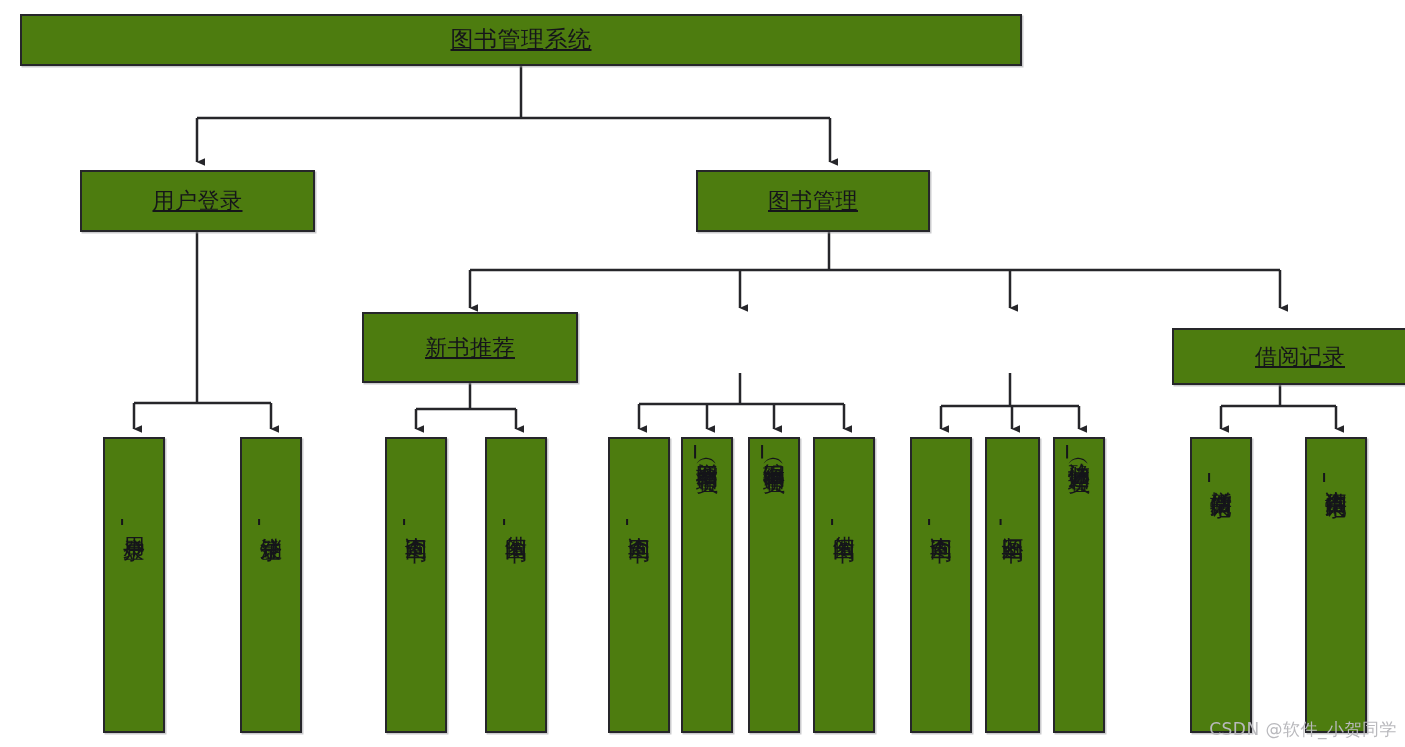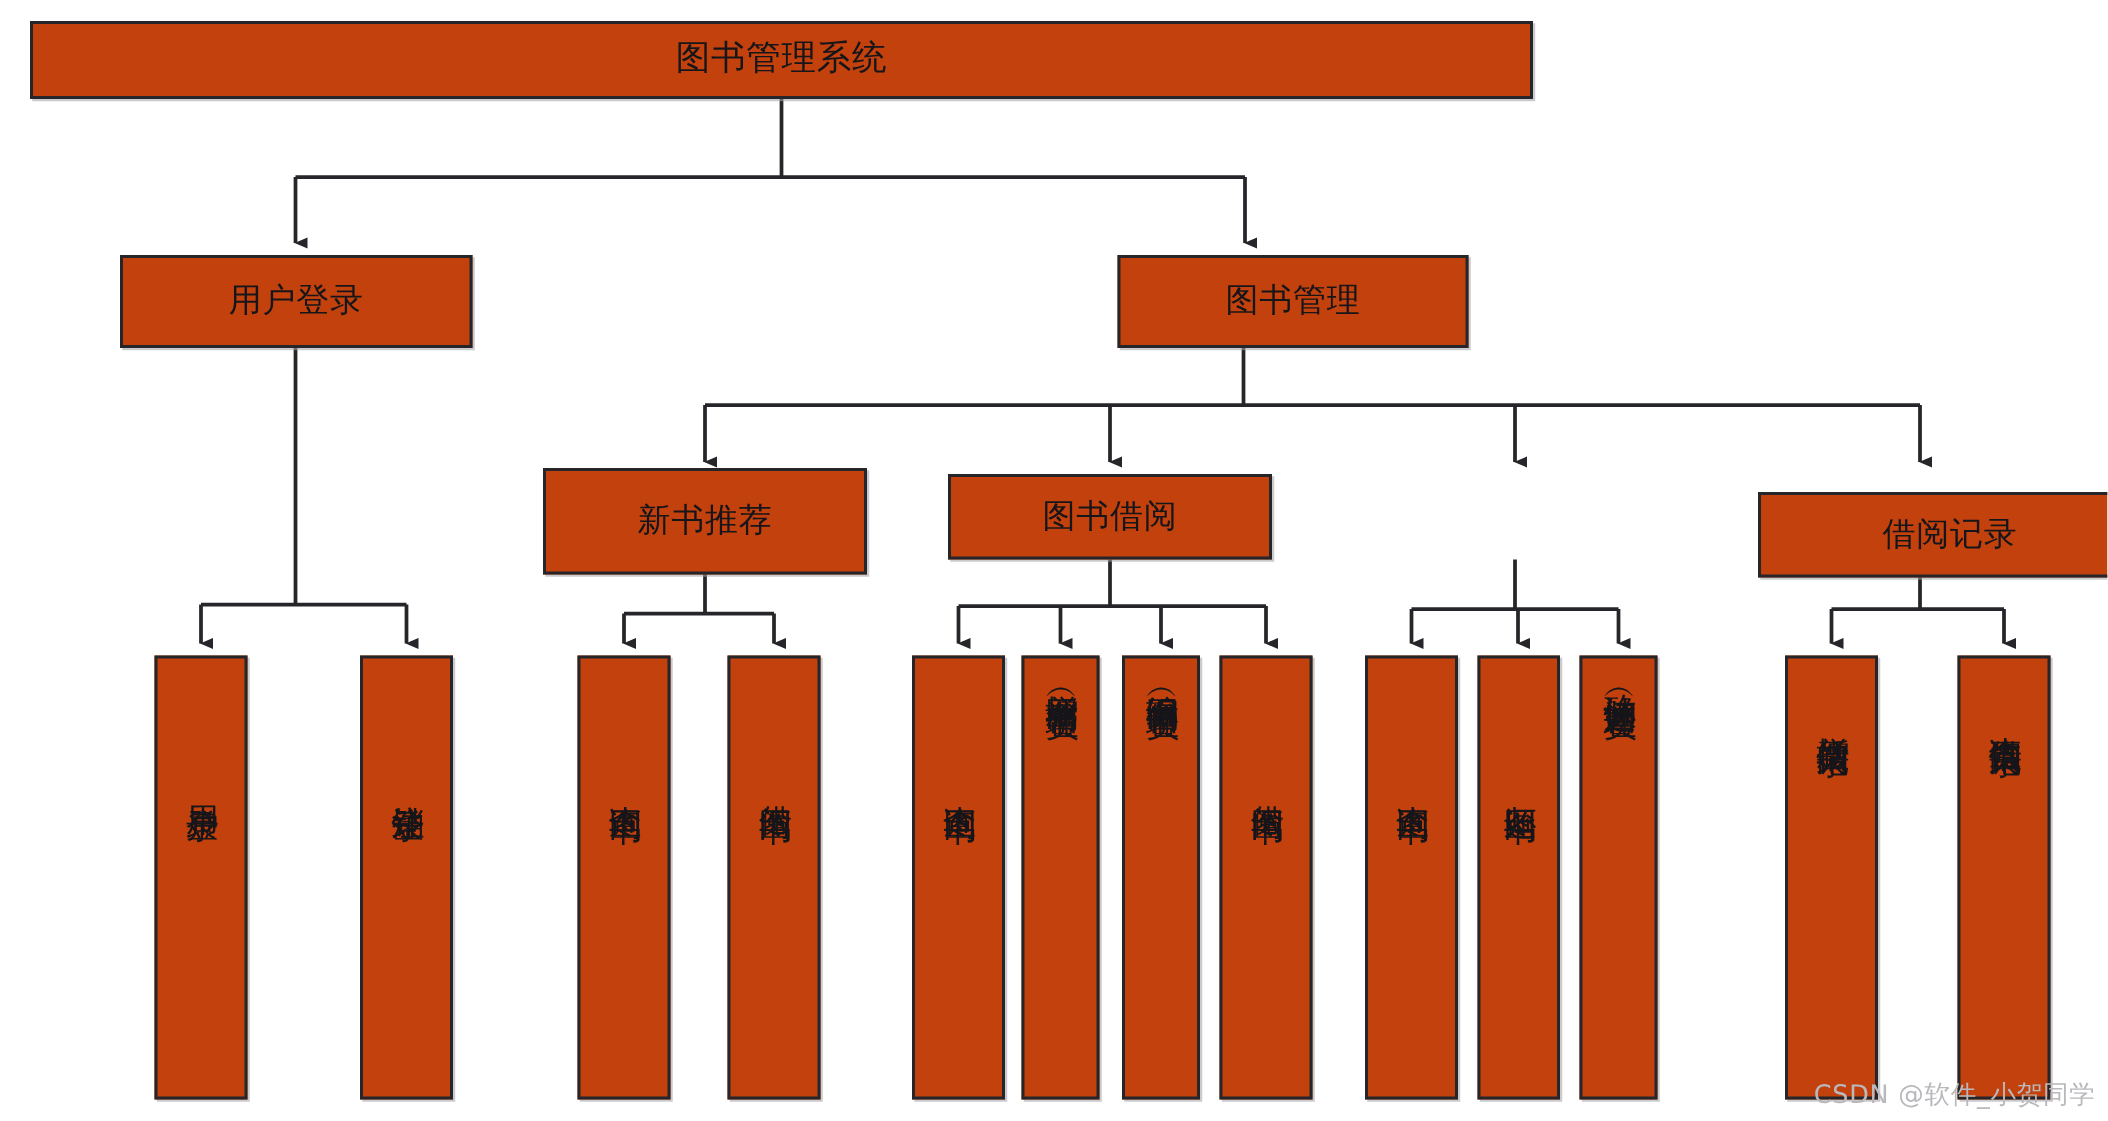--- a/index.html
+++ b/index.html
@@ -21,27 +21,28 @@
     position: absolute;
     left: 0;
     top: 0;
     width: 1405px;
     height: 747px;
     pointer-events: none;
   }
   .node {
     position: absolute;
     box-sizing: border-box;
-    background: #c2410c;
+    background: #4d7c0f;
     border: 2.5px solid #26262a;
     display: flex;
     align-items: center;
     justify-content: center;
     color: #15151a;
     box-shadow: 1.5px 1.5px 0 rgba(160,160,165,0.55);
+    text-decoration: underline;
   }
   .node .label {
     display: block;
     text-align: center;
     line-height: 1.18;
     letter-spacing: 0.5px;
   }
   .node-root .label { font-size: 23px; }
   .node-l2 .label { font-size: 22px; }
   .node-l3 .label { font-size: 22px; }
@@ -124,29 +125,26 @@
     </g>
   </svg>
 
   <div class="node node-root" style="left:20px; top:14px; width:1002px; height:52px;">
     <span class="label">图书管理系统</span>
   </div>
 
   <div class="node node-l2" style="left:80px; top:170px; width:235px; height:62px;">
     <span class="label">用户登录</span>
   </div>
-  <div class="node node-l2" style="left:745px; top:170px; width:234px; height:62px;">
+  <div class="node node-l2" style="left:696px; top:170px; width:234px; height:62px;">
     <span class="label">图书管理</span>
   </div>
 
   <div class="node node-l3" style="left:362px; top:312px; width:216px; height:71px;">
     <span class="label">新书推荐</span>
-  </div>
-  <div class="node node-l3" style="left:632px; top:316px; width:216px; height:57px;">
-    <span class="label">图书借阅</span>
   </div>
   <div class="node node-l3" style="left:1172px; top:328px; width:256px; height:57px;align-items:center;">
     <span class="label">借阅记录</span>
   </div>
 
   <div class="node node-leaf" style="left:103px; top:437px; width:62px; height:296px;">
     <span class="label" style="margin-top:78px;">用户登录</span>
   </div>
   <div class="node node-leaf" style="left:240px; top:437px; width:62px; height:296px;">
     <span class="label" style="margin-top:78px;">注销登录</span>

